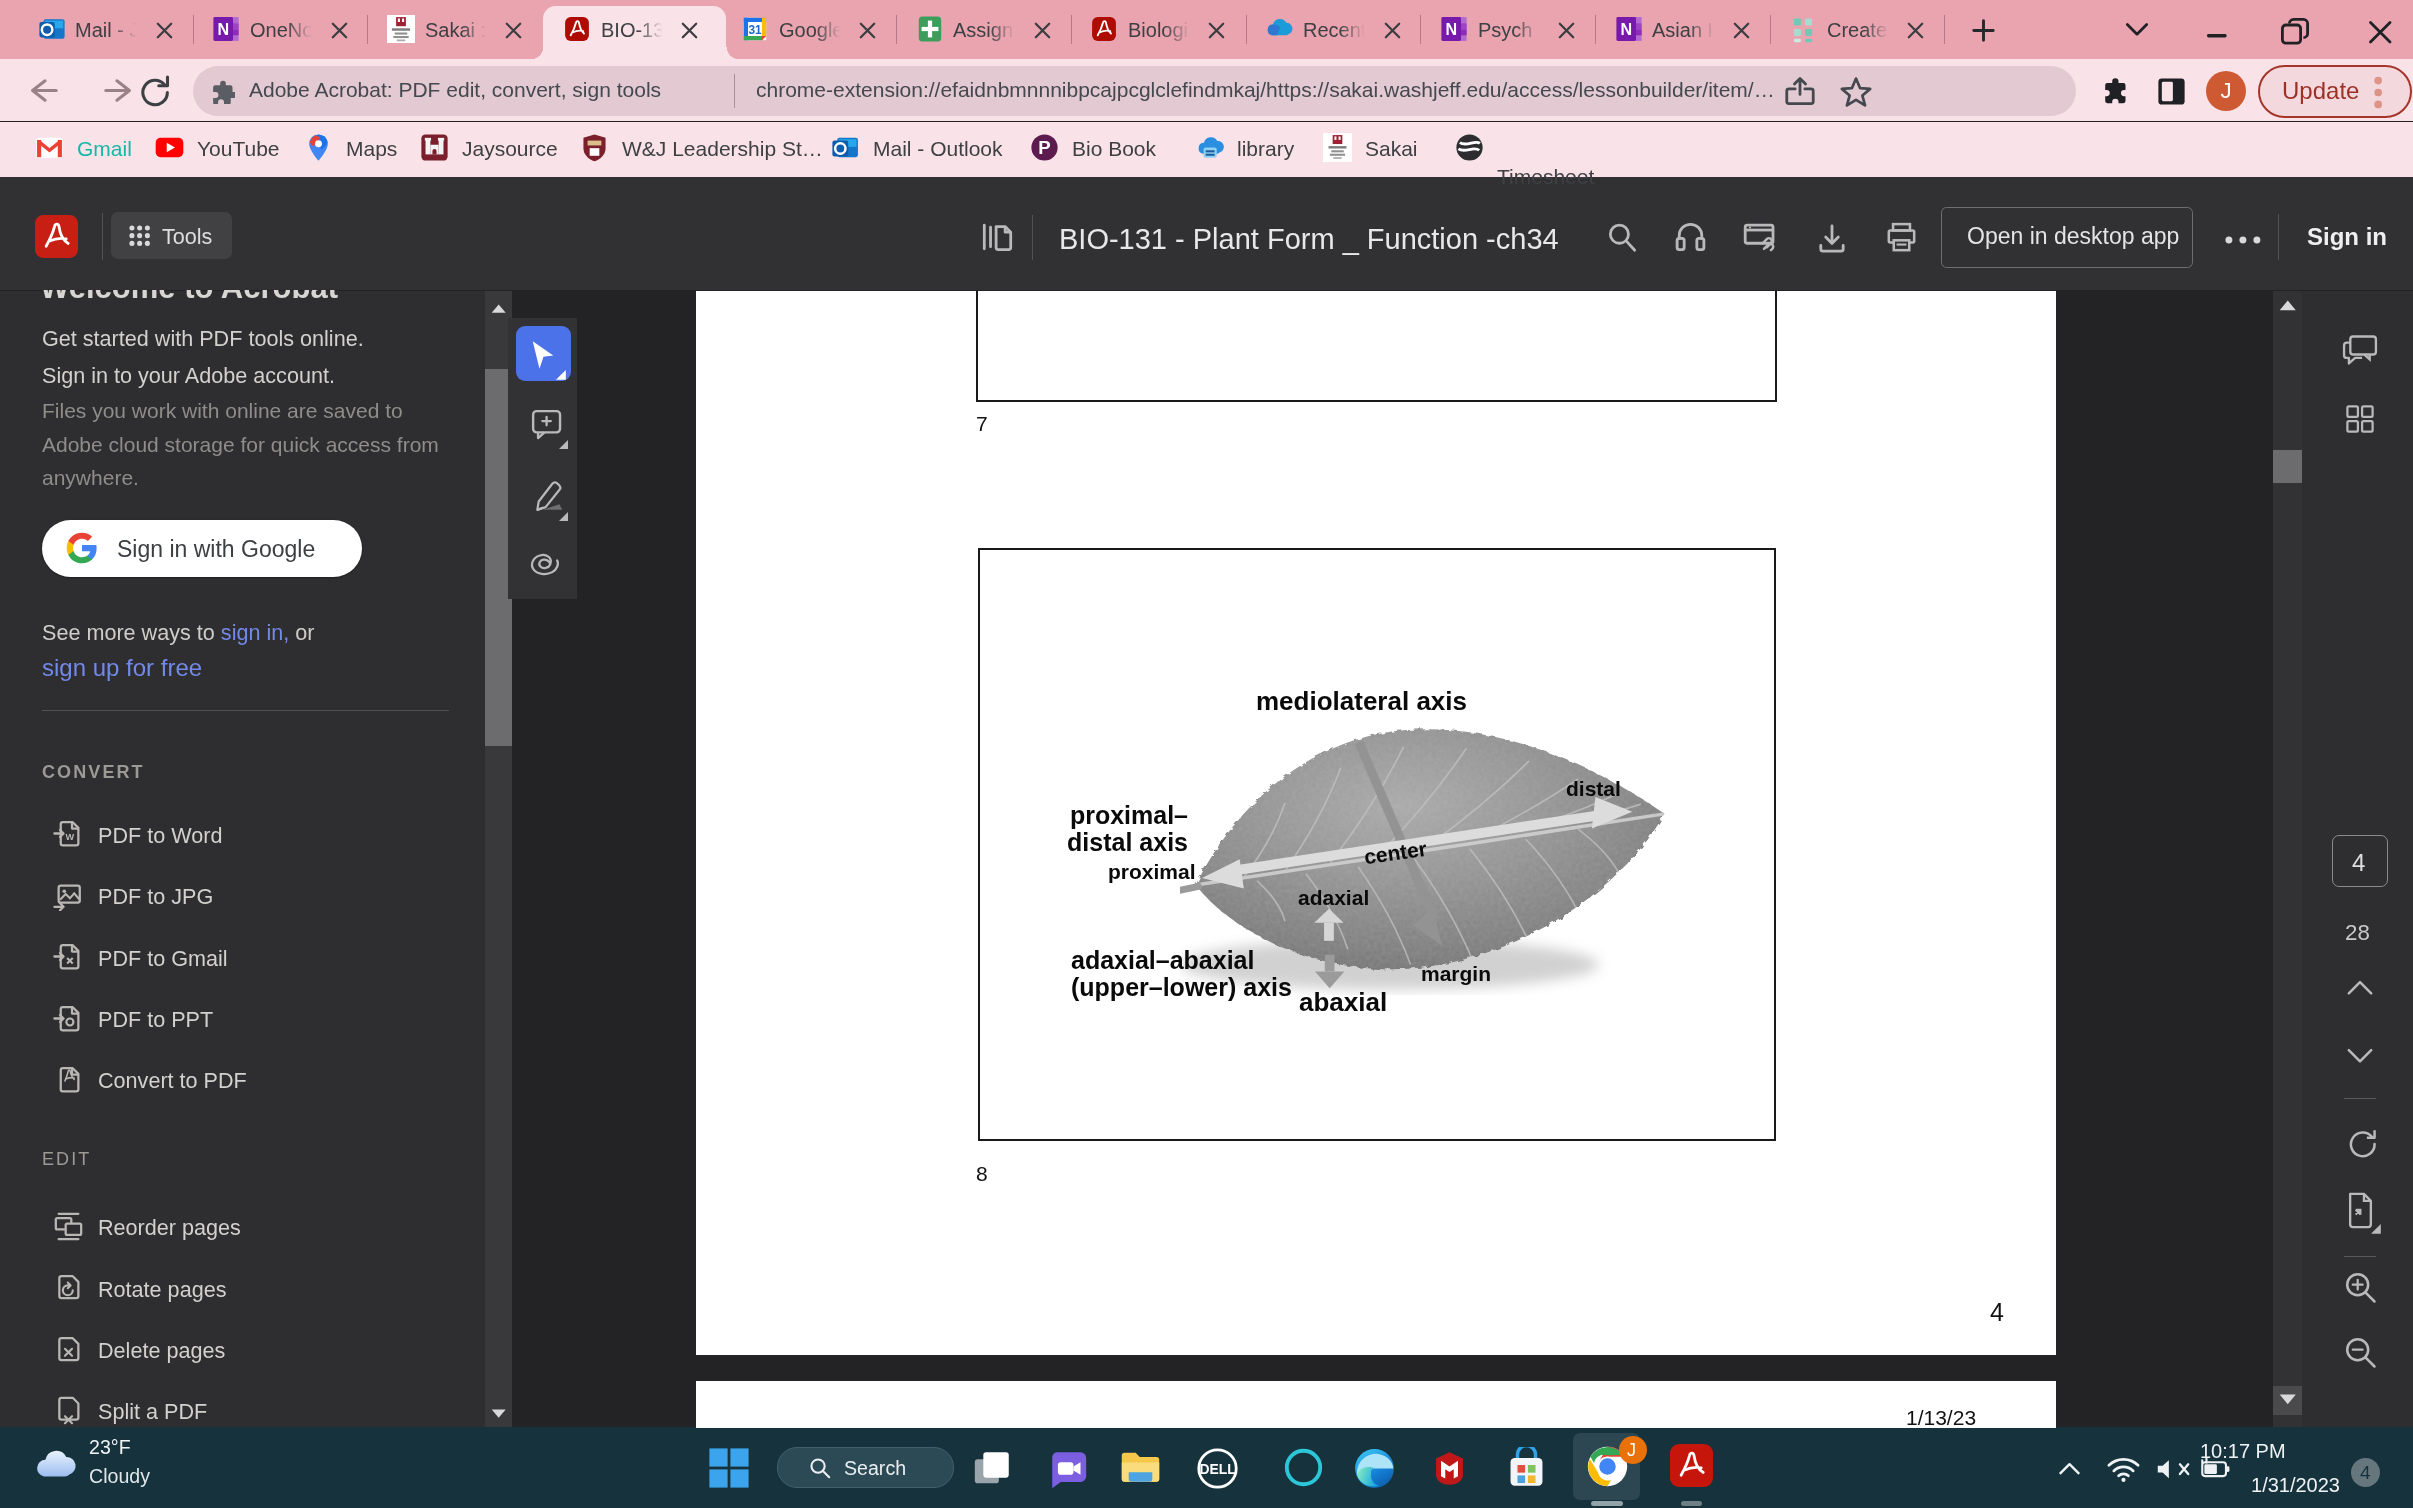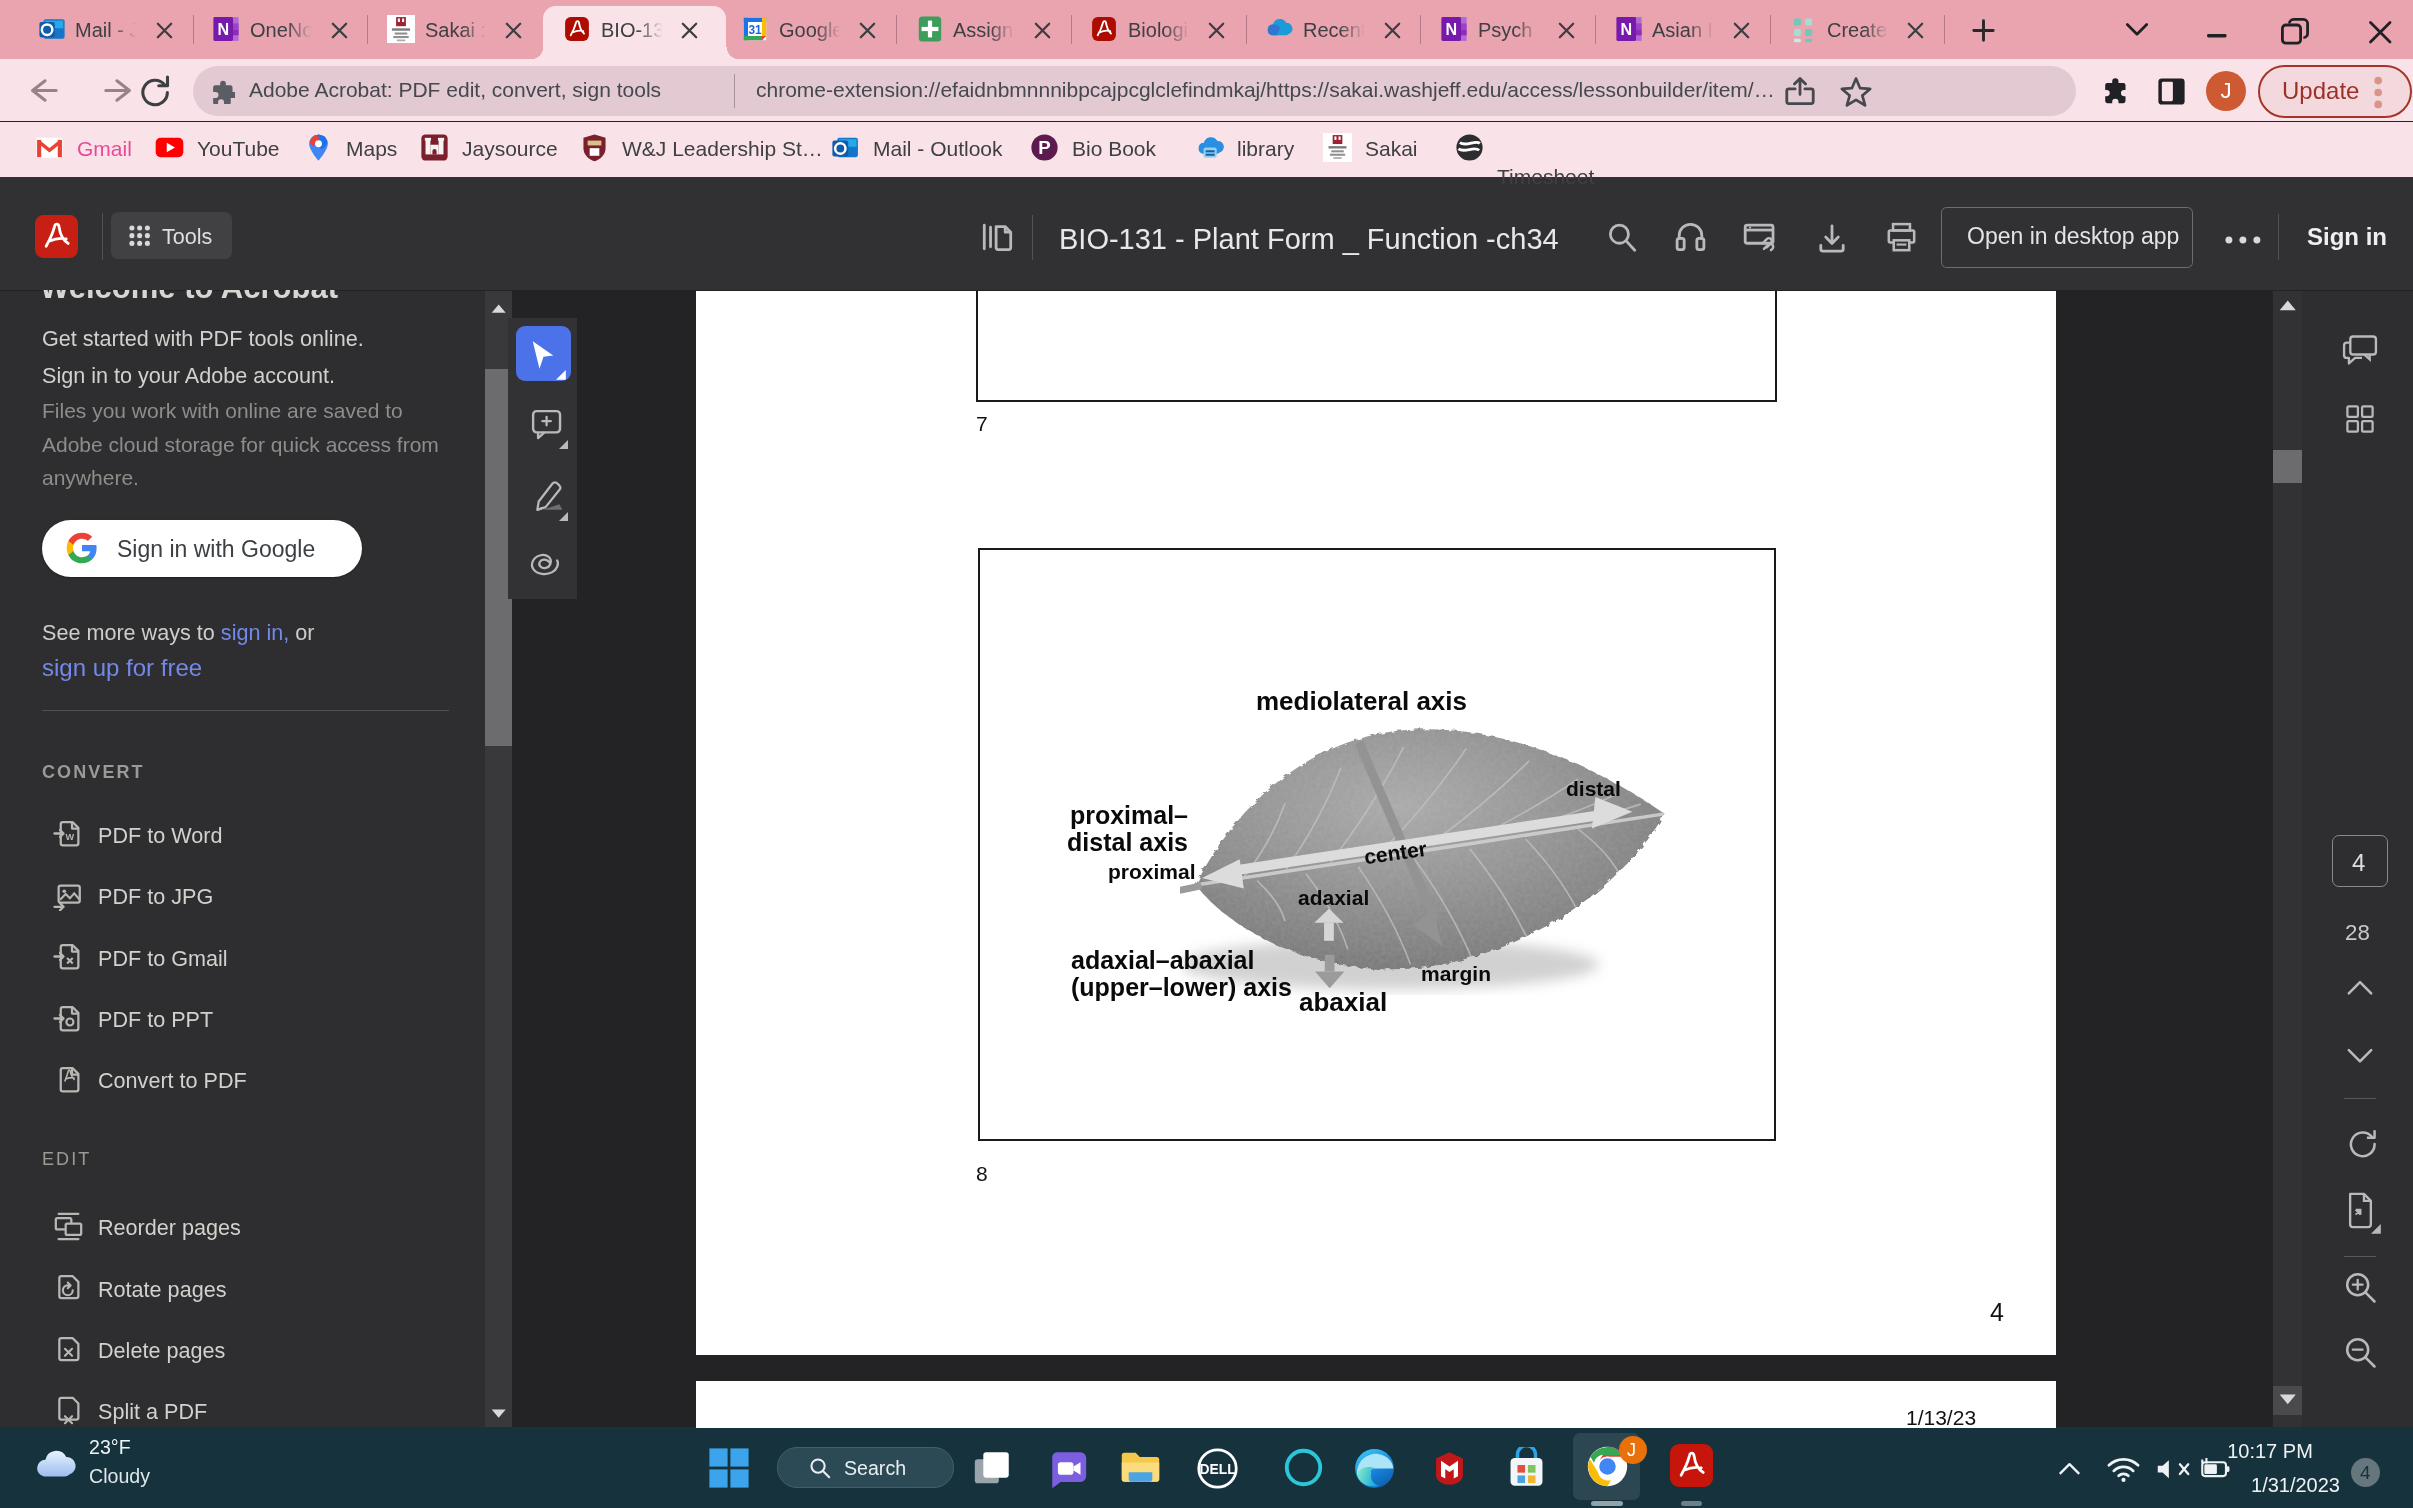--- a/index.html
+++ b/index.html
@@ -201,21 +201,21 @@
         <circle cx="6" cy="8" r="5.5" fill="#dc9488"></circle>
         <circle cx="6" cy="25" r="5.5" fill="#dc9488"></circle>
         <circle cx="6" cy="42" r="5.5" fill="#dc9488"></circle>
       </svg></div>
 <div style="position:absolute;left:35px;top:133px;"><svg width="29" height="29" viewBox="0 0 42 42">
         <rect x="2" y="7" width="38" height="29" rx="3" fill="#fff"></rect>
         <path d="M5 12 L21 25 L37 12" fill="none" stroke="#ea4335" stroke-width="5"></path>
         <rect x="3" y="10" width="6" height="25" fill="#ea4335"></rect>
         <rect x="33" y="10" width="6" height="25" fill="#ea4335"></rect>
       </svg></div>
-<div style="position:absolute;left:77px;top:137px;font-size:21px;color:#ec4899;font-weight:normal;white-space:nowrap;">Gmail</div>
+<div style="position:absolute;left:77px;top:137px;font-size:21px;color:#14b8a6;font-weight:normal;white-space:nowrap;">Gmail</div>
 <div style="position:absolute;left:155px;top:133px;"><svg width="29" height="29" viewBox="0 0 42 42">
         <rect x="1" y="7" width="40" height="28" rx="7" fill="#f00"></rect>
         <polygon points="17,14 29,21 17,28" fill="#fff"></polygon>
       </svg></div>
 <div style="position:absolute;left:197px;top:137px;font-size:21px;color:#3e4043;font-weight:normal;white-space:nowrap;">YouTube</div>
 <div style="position:absolute;left:304px;top:133px;"><svg width="29" height="29" viewBox="0 0 42 42">
         <path d="M21 2 a13.5 13.5 0 0 1 13.5 13.5 C34.5 25 21 40 21 40 S7.5 25 7.5 15.5 A13.5 13.5 0 0 1 21 2 z" fill="#4285f4"></path>
         <path d="M11.5 6.5 L26 24 C29 20 33 18 34.2 13 L30 5 L21 2 Z" fill="#1a73e8"></path>
         <path d="M7.8 13 L13 19.5 L24 6 L15 3.4 Z" fill="#ea4335"></path>
         <path d="M13 19.5 L21 29 L26 24 L16.5 12.7 Z" fill="#fbbc04" opacity="0"></path>
@@ -685,17 +685,17 @@
 <div style="position:absolute;left:2155px;top:1458px;"><svg width="36" height="22.3" viewBox="0 0 52 32">
         <path d="M4 11 h7 l9-8 v26 l-9-8 H4 z" fill="#eef2f4"></path>
         <path d="M36 9 l12 14 M48 9 l-12 14" stroke="#eef2f4" stroke-width="3.4" stroke-linecap="round"></path>
       </svg></div>
 <div style="position:absolute;left:2198px;top:1458px;"><svg width="35" height="22.3" viewBox="0 0 50 32">
         <rect x="6" y="6" width="34" height="20" rx="4" fill="none" stroke="#eef2f4" stroke-width="3"></rect>
         <rect x="40" y="12" width="5" height="8" rx="2" fill="#eef2f4"></rect>
         <rect x="9" y="9" width="18" height="14" rx="2" fill="#eef2f4"></rect>
         <path d="M6 2 v6 M12 0 v8" stroke="#eef2f4" stroke-width="3"></path>
       </svg></div>
-<div style="position:absolute;left:2200px;top:1440px;font-size:20px;color:#eef2f4;width:140px;text-align:center;">10:17 PM</div>
+<div style="position:absolute;left:2200px;top:1440px;font-size:20px;color:#eef2f4;width:140px;text-align:left;">10:17 PM</div>
 <div style="position:absolute;left:2200px;top:1474px;font-size:20px;color:#eef2f4;width:140px;text-align:right;">1/31/2023</div>
 <div style="position:absolute;left:2351px;top:1458px;width:29px;height:29px;border-radius:50%;background:#66767d;"></div>
 <div style="position:absolute;left:2360px;top:1462px;font-size:19px;color:#16323c;font-weight:normal;white-space:nowrap;">4</div>
 </div>
 
 </body></html>

